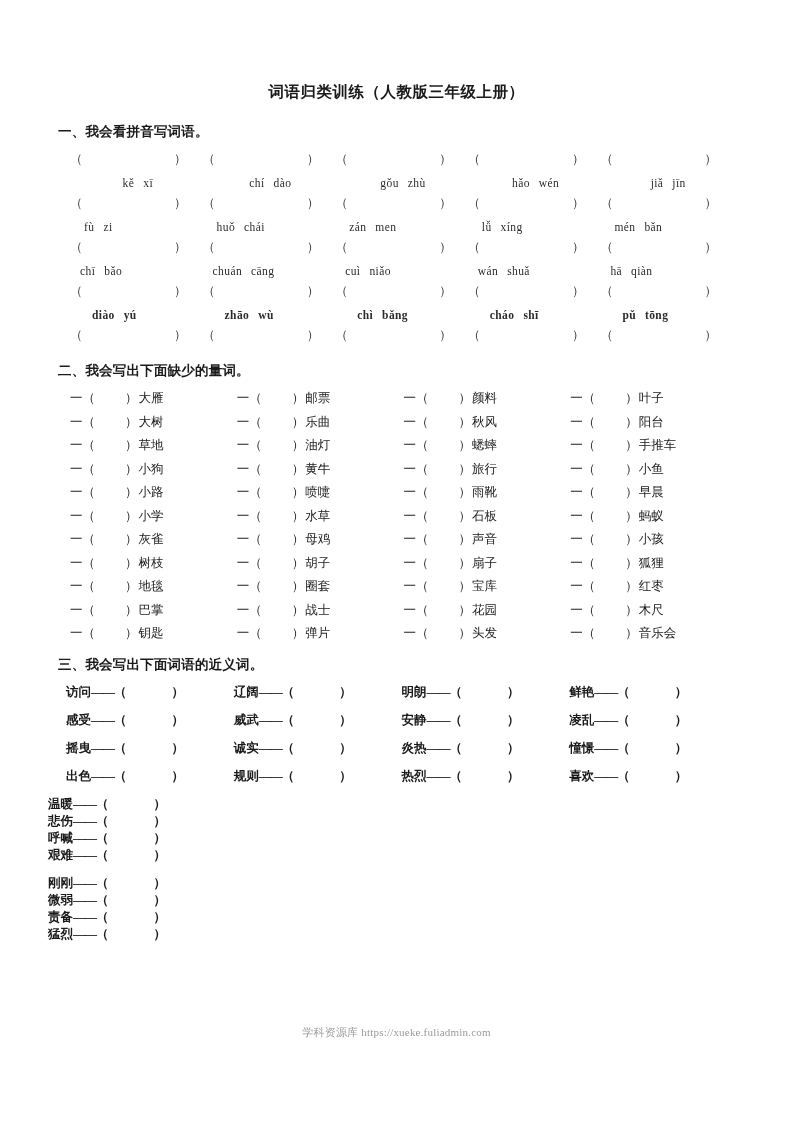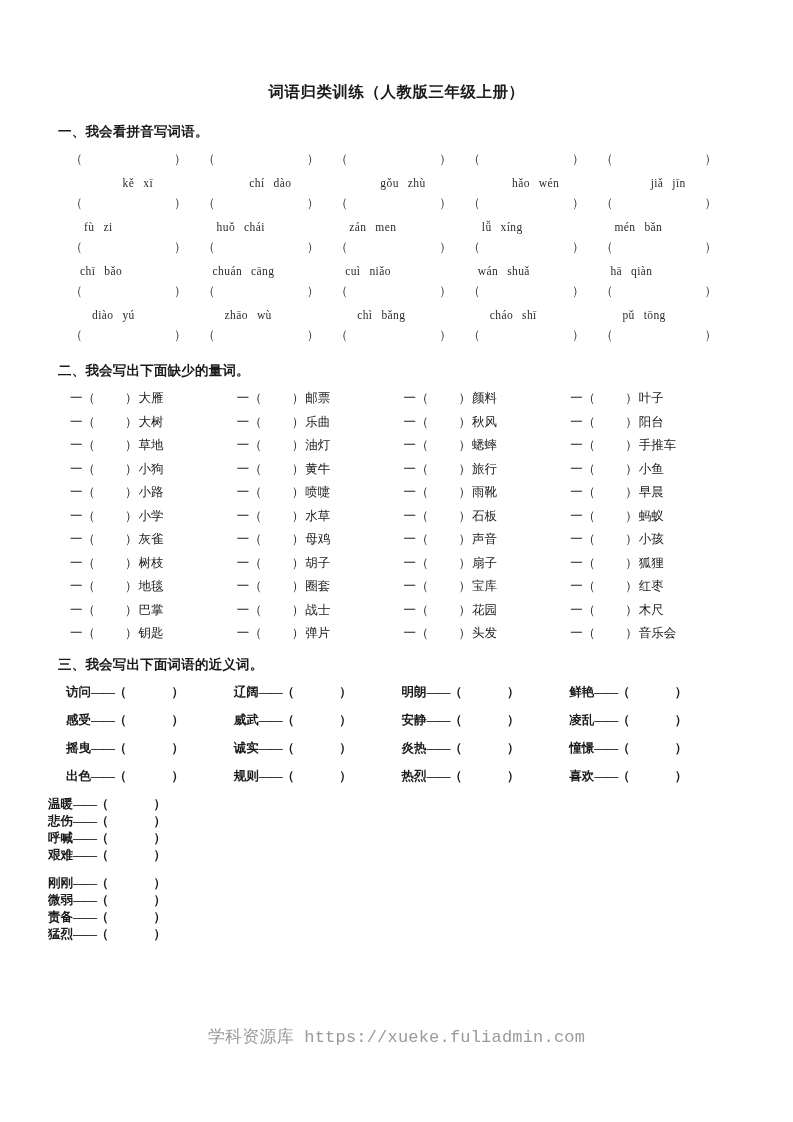--- a/index.html
+++ b/index.html
@@ -55,21 +55,21 @@
     font-family: "Liberation Serif", "DejaVu Serif", serif;
     color: #2b2b2b;
     letter-spacing: 0.4px;
     white-space: nowrap;
   }
   .pin-cell .syl { display: inline-block; margin-right: 9px; }
   .pin-row.r1 .pin-cell { padding-left: 18px; }
   .pin-row.r2 .pin-cell { padding-left: 12px; text-align: center; }
   .pin-row.r3 .pin-cell { padding-left: 14px; text-decoration: underline; }
   .pin-row.r4 .pin-cell { padding-left: 10px; }
-  .pin-row.r5 .pin-cell { padding-left: 22px; }
+  .pin-row.r5 .pin-cell { padding-left: 22px; font-weight: bold; }
 
   .brk-row {
     display: flex;
     width: 100%;
     margin-top: 6px;
     margin-bottom: 3px;
   }
   .brk-cell {
     flex: 1 1 0;
     font-size: 12.5px;
@@ -116,25 +116,25 @@
     white-space: nowrap;
   }
   .syn-cell .dash { letter-spacing: -1px; }
   .syn-cell .gap { display: inline-block; width: 46px; }
 
   
   .footer {
     position: absolute;
     left: 0;
     right: 0;
-    bottom: 28px;
+    bottom: 36px;
     text-align: center;
-    font-size: 17px;
+    font-size: 11px;
     color: #9a9a9a;
-    font-family: Liberation Mono, monospace;
+    font-family: Liberation Serif, serif;
     letter-spacing: 0.2px;
   }
 </style>
 </head>
 <body>
 
 <div class="page">
 
   <div class="doc-title">词语归类训练（人教版三年级上册）</div>
 

